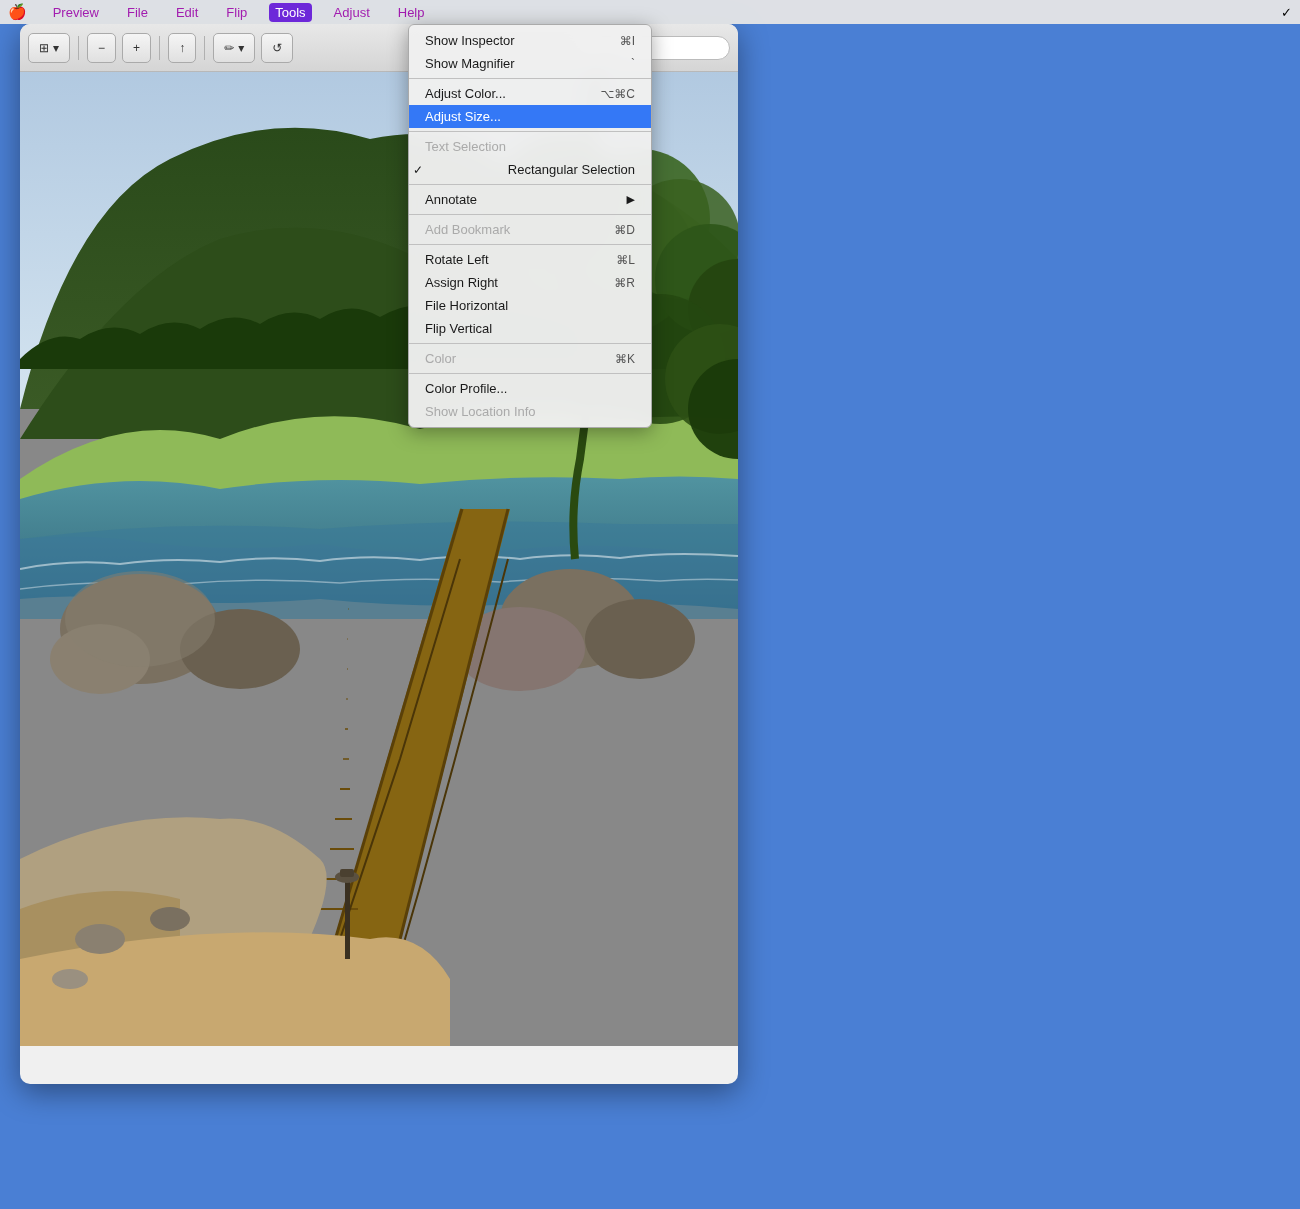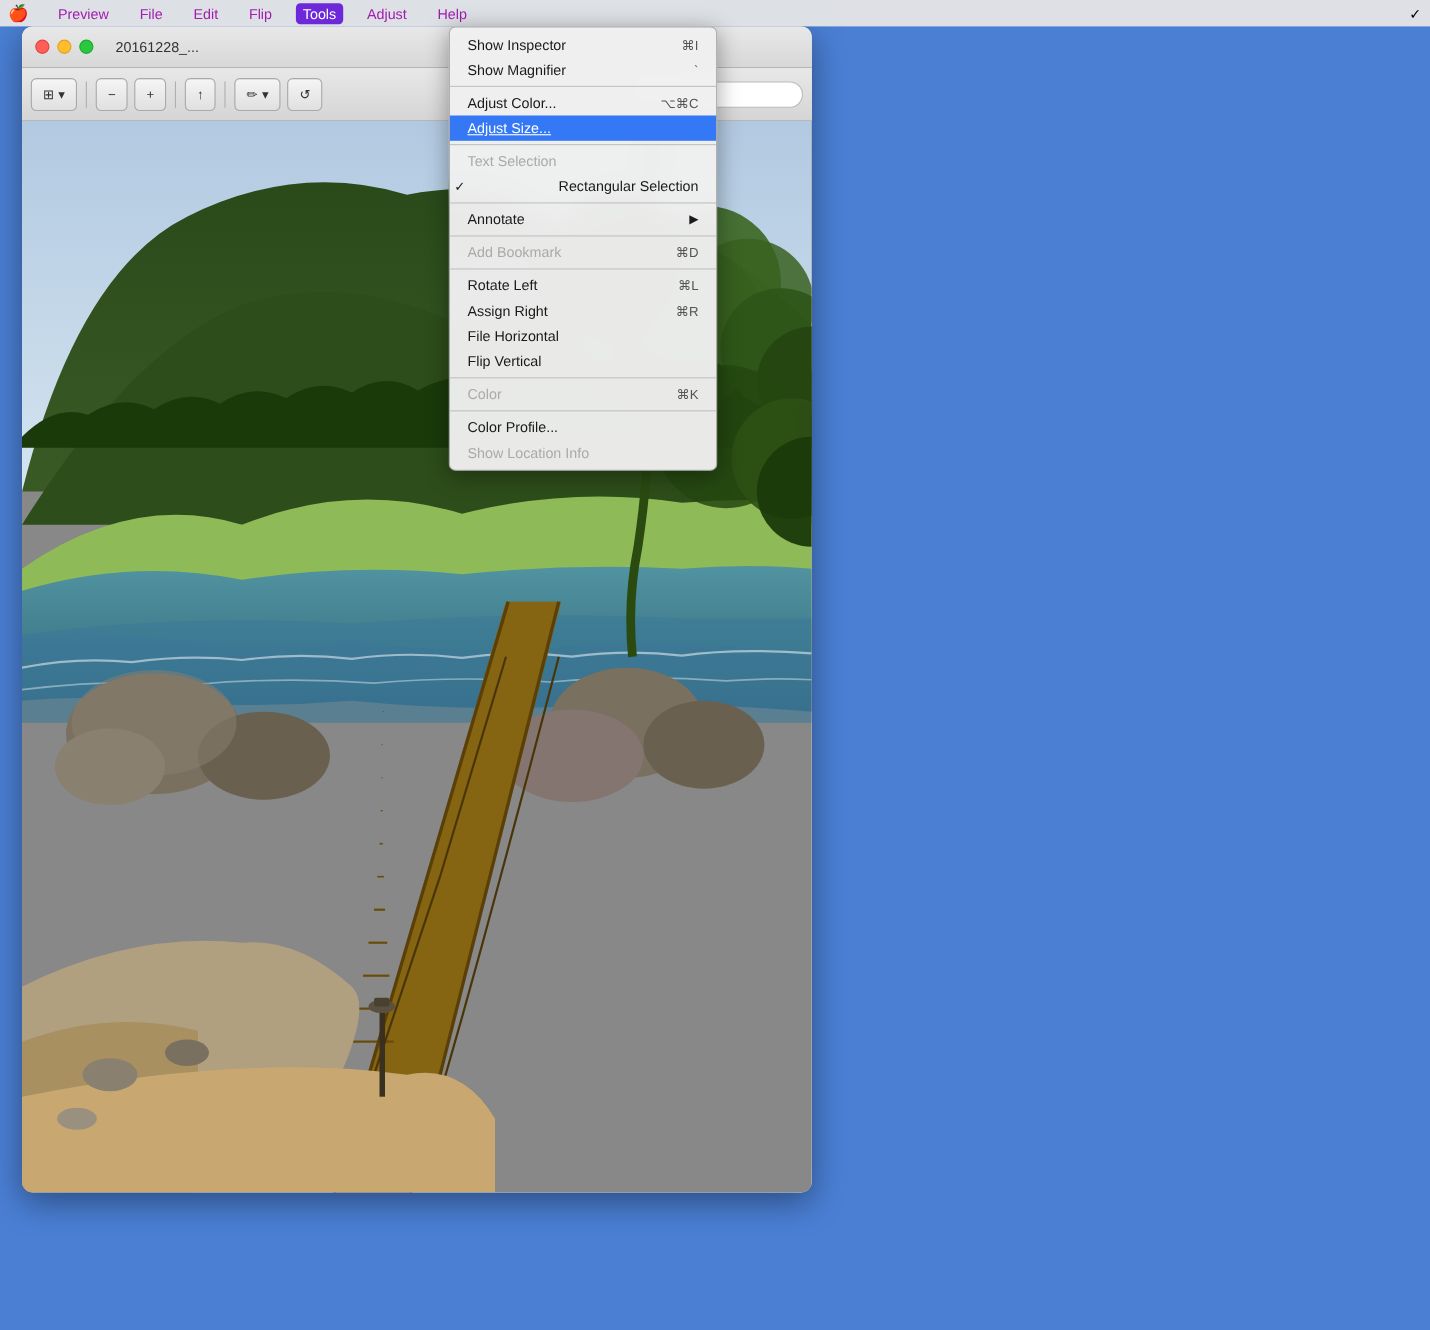--- a/index.html
+++ b/index.html
@@ -165,21 +165,20 @@
       justify-content: space-between;
       padding: 4px 16px;
       font-size: 13px;
       color: #1a1a1a;
       cursor: default;
       min-height: 22px;
     }
     .menu-item.highlighted {
       background: #3478f6;
       color: white;
-      text-decoration: underline;
     }
     .menu-item.disabled {
       color: #aaa;
     }
     .menu-item.checked::before {
       content: '✓';
       margin-right: 4px;
       margin-left: -12px;
       font-size: 12px;
     }
@@ -226,28 +225,20 @@
   <span class="menubar-item">Help</span>
   <div class="menubar-right">
     <span>✓</span>
   </div>
 </div>
 
 <div class="desktop"></div>
 
 <div class="window">
 
-  <div class="titlebar">
-    <div class="traffic-lights">
-      <div class="traffic-light tl-red"></div>
-      <div class="traffic-light tl-yellow"></div>
-      <div class="traffic-light tl-green"></div>
-    </div>
-    <span class="titlebar-title">20161228_...</span>
-  </div>
 
   <div class="toolbar">
     <button class="toolbar-btn">
       <span>⊞</span>
       <span>▾</span>
     </button>
     <div class="toolbar-separator"></div>
     <button class="toolbar-btn">
       <span>−</span>
     </button>

